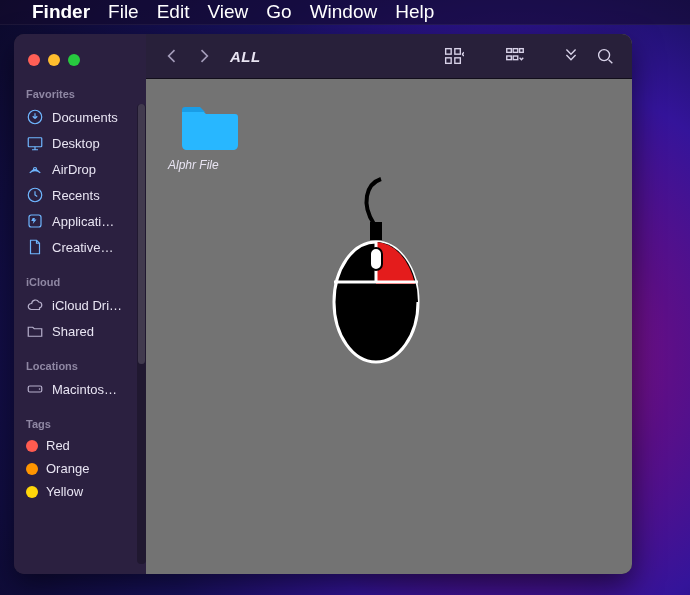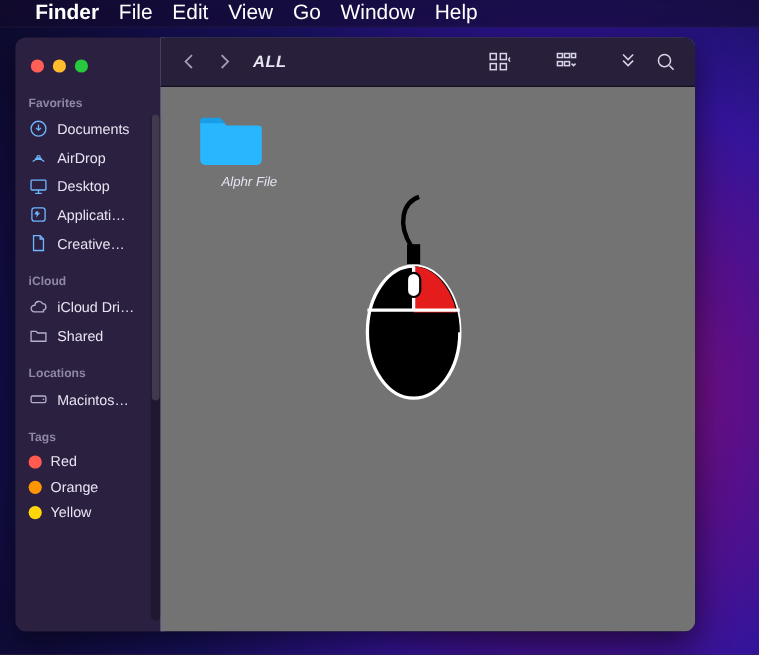--- a/index.html
+++ b/index.html
@@ -28,21 +28,21 @@
   .scroll-thumb { position:absolute; left:1px; right:1px; top:0; height:260px; background:rgba(255,255,255,0.15); border-radius:4px; }
   
   .content { position:absolute; left:132px; right:0; top:0; bottom:0; background:#737373;font-style:italic; }
   .toolbar { height:44px; border-bottom:1px solid #120e1b; display:flex; align-items:center; padding:0 16px; gap:12px; color:#e8e4f2; background:#28203a; }
   .nav-btn { width:20px; height:20px; display:flex; align-items:center; justify-content:center; color:#a29ab8; }
   .nav-btn svg { stroke:#a29ab8; fill:none; stroke-width:2; }
   .title { font-size:15px; font-weight:700; letter-spacing:0.5px; margin-left:4px; flex:1; }
   .tool-ic { width:22px; height:22px; display:flex; align-items:center; justify-content:center; }
   .tool-ic svg { stroke:#d8d2e8; fill:none; stroke-width:1.5; }
   .grid-area { position:absolute; top:44px; left:0; right:0; bottom:0; padding:22px; }
-  .folder-item { width:84px; text-align:right; color:#e8e4f2; font-size:12px; }
+  .folder-item { width:84px; text-align:left; color:#e8e4f2; font-size:12px; }
   .folder-icon { width:64px; height:52px; margin:0 auto 6px; }
   
   .mouse-overlay { position:absolute; left:170px; top:140px; pointer-events:none; }
 </style>
 </head>
 <body>
 
 <div class="desktop" data-interactable="false"></div>
 
 <div class="menubar" data-interactable="false">
@@ -70,34 +70,43 @@
           <svg viewBox="0 0 24 24">
             <circle cx="12" cy="12" r="9"></circle>
             <path d="M12 7v7m0 0l-3-3m3 3l3-3"></path>
           </svg>
         </span>
       <span data-interactable="false">Documents</span>
     </div>
     <div class="side-item" data-interactable="true">
       <span class="icon" data-interactable="false">
           <svg viewBox="0 0 24 24">
+            <rect x="3" y="5" width="18" height="12" rx="1"></rect>
+            <path d="M8 21h8m-4-4v4"></path>
+          </svg>
+        </span>
+      <span data-interactable="false">Desktop</span>
+    </div>
+    <div class="side-item" data-interactable="true">
+      <span class="icon" data-interactable="false">
+          <svg viewBox="0 0 24 24">
             <circle cx="12" cy="12" r="2"></circle>
             <path d="M5 17a10 10 0 0 1 14 0M7.5 14.5a6.5 6.5 0 0 1 9 0"></path>
           </svg>
         </span>
       <span data-interactable="false">AirDrop</span>
     </div>
     <div class="side-item" data-interactable="true">
       <span class="icon" data-interactable="false">
           <svg viewBox="0 0 24 24">
-            <rect x="3" y="5" width="18" height="12" rx="1"></rect>
-            <path d="M8 21h8m-4-4v4"></path>
-          </svg>
-        </span>
-      <span data-interactable="false">Desktop</span>
+            <circle cx="12" cy="12" r="9"></circle>
+            <path d="M12 7v5l3 2"></path>
+          </svg>
+        </span>
+      <span data-interactable="false">Recents</span>
     </div>
     <div class="side-item" data-interactable="true">
       <span class="icon" data-interactable="false">
           <svg viewBox="0 0 24 24">
             <rect x="4" y="4" width="16" height="16" rx="3"></rect>
             <path d="M9 8l-2 4h3l-1 4 5-6h-3l1-2z" fill="#6fb6ff" stroke="none"></path>
           </svg>
         </span>
       <span data-interactable="false">Applicati…</span>
     </div>

